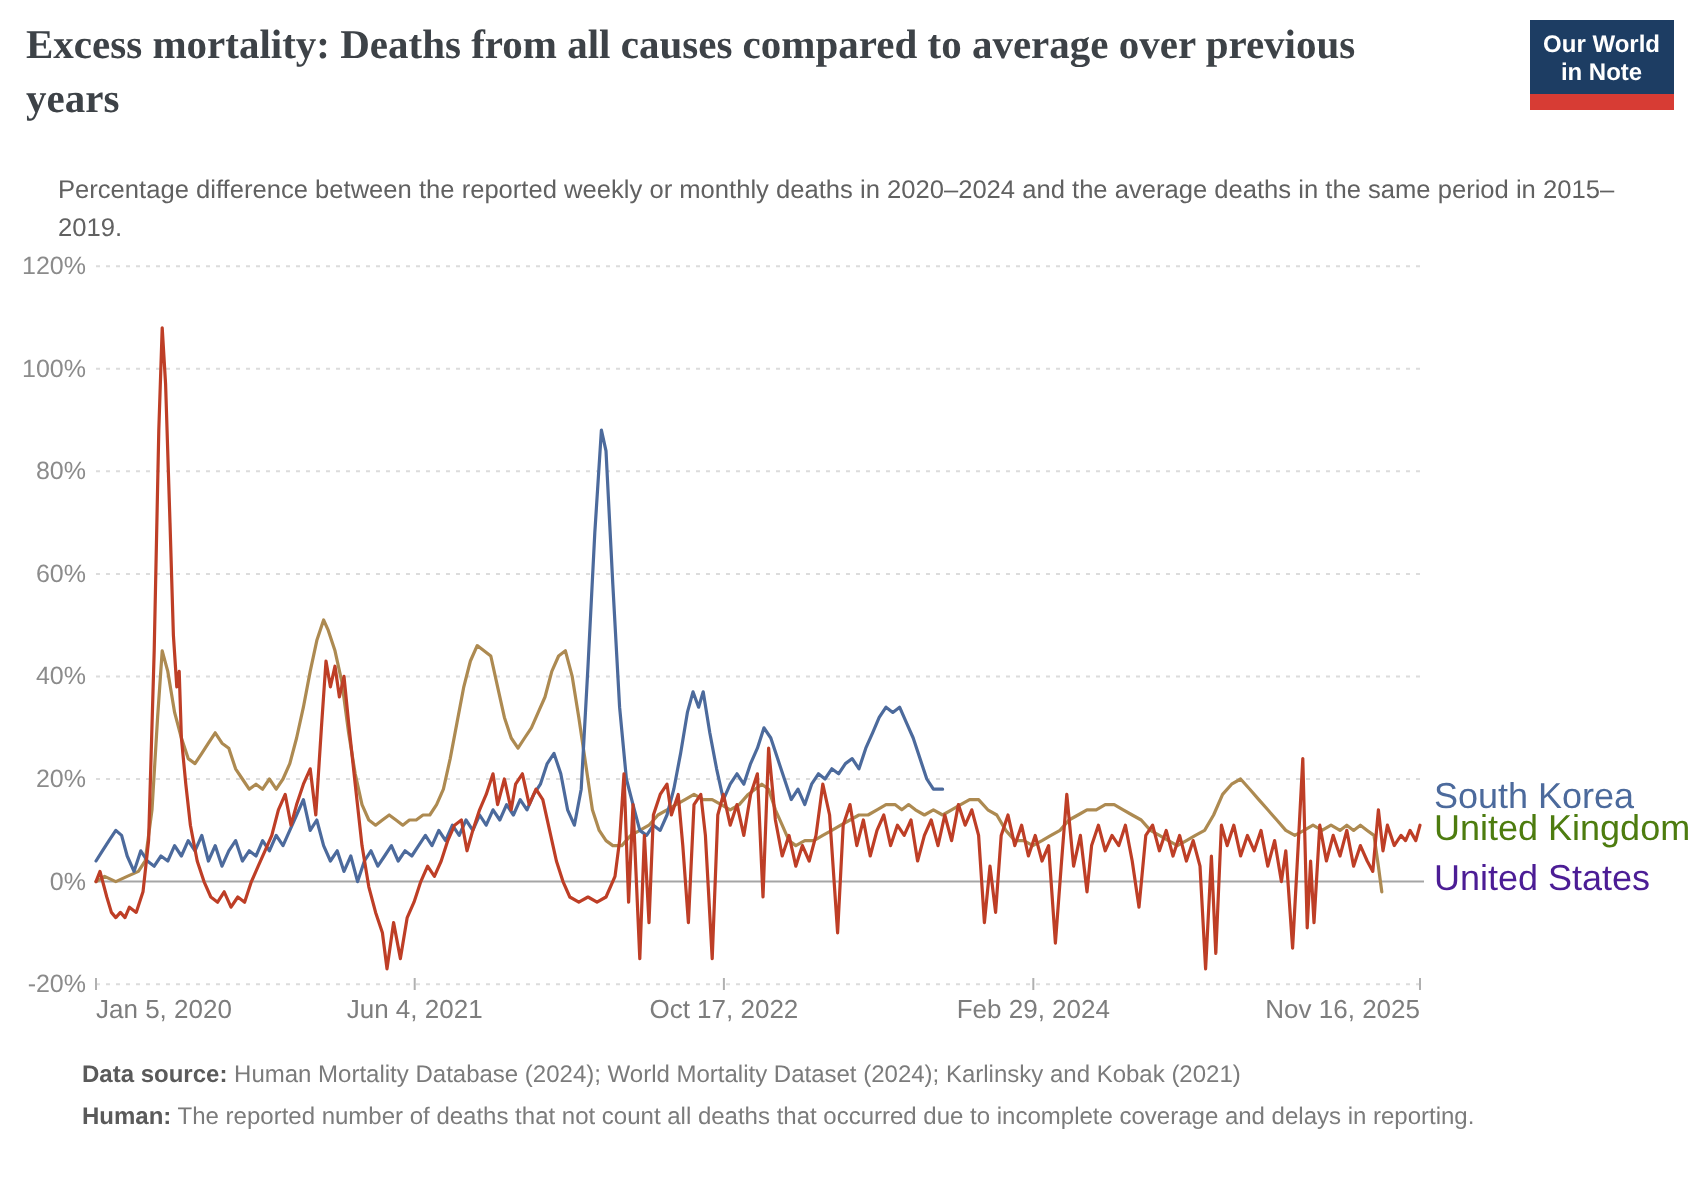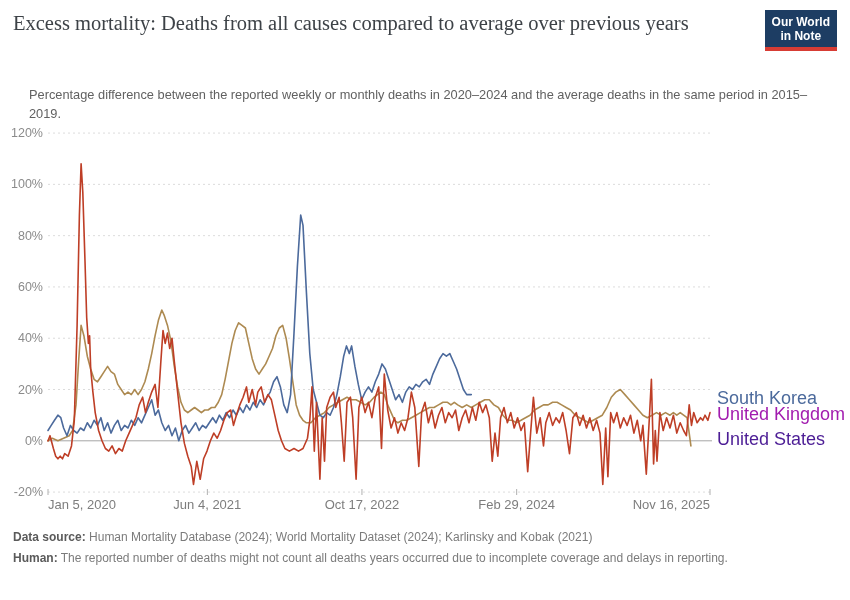--- a/index.html
+++ b/index.html
@@ -1,31 +1,31 @@
 <!DOCTYPE html>
 <html><head>
 <meta charset="utf-8">
 <style>
   html,body{margin:0;padding:0;background:#fff;}
   body{width:850px;height:600px;position:relative;overflow:hidden;
        font-family:"Liberation Sans",sans-serif;}
   .page{position:absolute;inset:0;background:#fff;}
   .title{position:absolute;left:13px;top:10px;width:715px;margin:0;
-         font-family:"Liberation Serif",serif;font-weight:400;
+         font-family:"Liberation Serif",serif;font-weight:700;
          font-size:20.5px;line-height:1.32;color:#3d4247;}
   .logo{position:absolute;top:10px;right:13px;background:#1d3d63;color:#fff;
         font-size:12px;font-weight:700;line-height:1.2;text-align:center;
-        padding:5px 7px 3px 7px;border-bottom:4px solid #c2410c;}
+        padding:5px 7px 3px 7px;border-bottom:8px solid #c2410c;}
   .subtitle{position:absolute;left:13px;top:69px;width:808px;margin:16px;
             font-size:12.8px;line-height:1.5;color:#616161;}
   #chart-svg{position:absolute;left:0;top:0;}
   .legend-item{position:absolute;left:717px;font-size:18px;white-space:nowrap;cursor:pointer;}
   .fline{position:absolute;left:13px;width:820px;font-size:12px;color:#7b7b7b;line-height:1.4;}
   .f1{top:529px}.f2{top:550px}.f3{top:570px}
-  .b{font-weight:700;color:#5a5a5a;}
+  .b{font-weight:700;color:#5a5a5a;margin-left:28px;}
   .url{color:#7b7b7b;text-decoration:none;}
 </style>
 </head>
 <body>
 
 <div class="page">
 
   <h1 class="title">Excess mortality: Deaths from all causes compared to average over previous years</h1>
 
   <div class="logo" style="background: rgb(29, 61, 99); border-bottom-color: rgb(215, 60, 52);">
@@ -62,24 +62,24 @@
       <text x="516.6625725008569" y="509" text-anchor="middle" font-size="13" fill="#7d7d7d" font-family="&quot;Liberation Sans&quot;,sans-serif">Feb 29, 2024</text>
       <line x1="710" x2="710" y1="489" y2="495" stroke="#b0b0b0" stroke-width="1"></line>
       <text x="710" y="509" text-anchor="end" font-size="13" fill="#7d7d7d" font-family="&quot;Liberation Sans&quot;,sans-serif">Nov 16, 2025</text>
       <path d="M48.0 440.8L52.3 438.2L57.9 440.8L63.6 438.2L69.2 435.7L72.6 430.5L76.0 404.9L78.8 358.7L81.1 325.4L83.9 335.7L87.3 356.2L90.7 369.0L94.1 379.3L97.5 381.8L100.9 376.7L104.2 371.6L107.6 366.4L111.0 371.6L114.4 374.1L117.8 384.4L121.2 389.5L124.6 394.6L128.0 392.1L131.3 394.6L134.7 389.5L138.1 394.6L141.5 389.5L144.9 381.8L148.3 369.0L151.7 353.6L155.1 335.7L158.4 320.3L161.8 310.0L164.1 315.1L167.5 325.4L170.9 340.8L174.3 366.4L177.6 386.9L181.0 402.3L184.4 410.0L187.8 412.6L191.2 410.0L194.6 407.5L198.0 410.0L201.4 412.6L204.7 410.0L208.1 410.0L211.5 407.5L214.9 407.5L218.3 402.3L221.7 394.6L225.1 379.3L228.5 361.3L231.9 343.4L235.2 330.5L238.6 322.8L242.0 325.4L245.4 328.0L248.8 343.4L252.2 358.7L255.6 369.0L259.0 374.1L262.3 369.0L265.7 363.9L269.1 356.2L272.5 348.5L275.9 335.7L279.3 328.0L282.7 325.4L286.1 338.2L289.4 358.7L292.8 381.8L296.2 404.9L299.6 415.2L303.0 420.3L306.4 422.8L310.9 422.8L315.4 417.7L319.9 415.2L324.5 412.6L329.0 407.5L333.5 404.9L338.0 402.3L342.5 399.8L347.0 397.2L351.6 399.8L356.1 399.8L360.6 402.3L365.1 404.9L369.6 402.3L374.1 397.2L377.5 394.6L380.9 392.1L384.3 394.6L387.7 404.9L391.1 412.6L394.5 420.3L397.9 422.8L402.4 420.3L406.9 420.3L411.4 417.7L415.9 415.2L420.4 412.6L425.0 410.0L429.5 407.5L434.0 407.5L438.5 404.9L443.0 402.3L447.5 402.3L450.9 404.9L454.3 402.3L457.7 404.9L462.2 407.5L466.7 404.9L471.3 407.5L475.8 404.9L480.3 402.3L484.8 399.8L489.3 399.8L493.9 404.9L498.4 407.5L502.9 415.2L507.4 420.3L511.9 420.3L516.4 422.8L521.0 420.3L525.5 417.7L530.0 415.2L534.5 410.0L539.0 407.5L543.5 404.9L548.1 404.9L552.6 402.3L557.1 402.3L561.6 404.9L566.1 407.5L570.6 410.0L575.2 415.2L579.7 417.7L584.2 420.3L588.7 422.8L593.2 420.3L597.7 417.7L602.3 415.2L606.8 407.5L611.3 397.2L615.8 392.1L620.3 389.5L624.9 394.6L629.4 399.8L633.9 404.9L638.4 410.0L642.9 415.2L647.4 417.7L652.0 415.2L656.5 412.6L661.0 415.2L665.5 412.6L670.0 415.2L673.4 412.6L676.8 415.2L680.2 412.6L683.6 415.2L687.0 417.7L689.2 433.1L690.9 445.9" fill="none" stroke="#AD8A51" stroke-width="1.6" stroke-linejoin="round" stroke-linecap="round"></path>
       <path d="M48.0 430.5L51.2 425.4L54.5 420.3L57.9 415.2L60.8 417.7L63.6 428.0L67.0 435.7L70.4 425.4L73.7 430.5L77.1 433.1L80.5 428.0L83.9 430.5L87.3 422.8L90.7 428.0L94.1 420.3L97.5 425.4L100.9 417.7L104.2 430.5L107.6 422.8L111.0 433.1L114.4 425.4L117.8 420.3L121.2 430.5L124.6 425.4L128.0 428.0L131.3 420.3L134.7 425.4L138.1 417.7L141.5 422.8L144.9 415.2L148.3 407.5L151.7 399.8L155.1 415.2L158.4 410.0L161.8 422.8L165.2 430.5L168.6 425.4L172.0 435.7L175.4 428.0L178.8 440.8L182.2 430.5L185.5 425.4L188.9 433.1L192.3 428.0L195.7 422.8L199.1 430.5L202.5 425.4L205.9 428.0L209.3 422.8L212.7 417.7L216.0 422.8L219.4 415.2L222.8 420.3L226.2 412.6L229.6 417.7L233.0 410.0L236.4 415.2L239.8 407.5L243.1 412.6L246.5 404.9L249.9 410.0L253.3 402.3L256.7 407.5L260.1 399.8L263.5 404.9L266.9 397.2L270.2 392.1L273.6 381.8L277.0 376.7L280.4 386.9L283.8 404.9L287.2 412.6L290.6 394.6L294.0 333.1L297.4 266.4L300.7 215.1L303.0 225.4L306.4 292.1L309.8 353.6L313.2 389.5L316.5 402.3L319.9 415.2L323.3 417.7L326.7 412.6L330.1 415.2L333.5 407.5L336.9 394.6L340.3 376.7L343.7 356.2L346.5 345.9L349.3 353.6L351.6 345.9L354.9 366.4L358.3 384.4L361.7 399.8L365.1 392.1L368.5 386.9L371.9 392.1L375.3 381.8L378.7 374.1L382.0 363.9L385.4 369.0L388.8 379.3L392.2 389.5L395.6 399.8L399.0 394.6L402.4 402.3L405.8 392.1L409.2 386.9L412.5 389.5L415.9 384.4L419.3 386.9L422.7 381.8L426.1 379.3L429.5 384.4L432.9 374.1L436.3 366.4L439.6 358.7L443.0 353.6L446.4 356.2L449.8 353.6L453.2 361.3L456.6 369.0L460.0 379.3L463.4 389.5L466.7 394.6L471.3 394.6" fill="none" stroke="#4C6A9C" stroke-width="1.6" stroke-linejoin="round" stroke-linecap="round"></path>
       <path d="M48.0 440.8L50.0 435.7L53.4 448.5L55.7 456.2L57.9 458.8L60.2 456.2L62.5 458.8L64.7 453.6L68.1 456.2L71.5 445.9L74.3 420.3L77.1 325.4L79.4 215.1L81.1 163.9L82.8 192.1L85.0 261.3L86.7 317.7L88.4 343.4L89.6 335.7L90.7 369.0L92.9 392.1L95.2 412.6L98.6 430.5L102.0 440.8L105.4 448.5L108.8 451.1L112.1 445.9L115.5 453.6L118.9 448.5L122.3 451.1L125.7 440.8L129.1 433.1L132.5 425.4L135.9 417.7L139.2 404.9L142.6 397.2L145.5 412.6L148.3 402.3L151.7 392.1L155.1 384.4L157.9 407.5L160.7 363.9L163.0 330.5L165.2 343.4L167.5 333.1L169.7 348.5L172.0 338.2L174.3 361.3L177.6 392.1L181.0 422.8L184.4 443.4L187.8 456.2L191.2 466.4L193.5 484.4L196.8 461.3L200.2 479.3L203.6 458.8L207.0 451.1L210.4 440.8L213.8 433.1L217.2 438.2L220.6 430.5L223.9 420.3L227.3 412.6L230.7 410.0L233.5 425.4L236.4 415.2L239.8 404.9L243.1 397.2L246.5 386.9L248.8 402.3L252.2 389.5L255.6 404.9L257.8 392.1L261.2 386.9L264.6 402.3L268.0 394.6L271.4 399.8L274.8 415.2L278.2 430.5L281.5 440.8L284.9 448.5L289.4 451.1L294.0 448.5L298.5 451.1L303.0 448.5L307.5 438.2L309.8 420.3L312.0 386.9L314.3 451.1L316.5 402.3L319.9 479.3L322.2 417.7L324.5 461.3L326.7 407.5L330.1 397.2L333.5 392.1L335.7 407.5L339.1 397.2L341.4 422.8L344.2 461.3L347.0 402.3L350.4 397.2L352.7 417.7L356.1 479.3L358.9 407.5L361.7 397.2L365.1 412.6L368.5 402.3L371.9 417.7L375.3 397.2L378.7 386.9L381.5 448.5L384.3 374.1L387.7 410.0L391.1 428.0L394.5 417.7L397.9 433.1L401.2 422.8L404.6 430.5L408.0 417.7L411.4 392.1L414.8 407.5L418.8 466.4L421.6 412.6L425.0 402.3L428.4 422.8L431.7 410.0L435.1 428.0L438.5 415.2L441.9 407.5L445.3 422.8L448.7 412.6L452.1 417.7L455.5 410.0L458.8 430.5L462.2 417.7L465.6 410.0L469.0 422.8L472.4 407.5L475.8 420.3L479.2 402.3L482.6 412.6L485.9 404.9L489.3 417.7L492.2 461.3L495.0 433.1L497.8 456.2L500.6 417.7L504.0 407.5L507.4 422.8L510.8 412.6L514.2 428.0L517.6 417.7L521.0 430.5L524.3 422.8L527.7 471.6L530.6 433.1L533.4 397.2L536.8 433.1L540.2 417.7L543.5 445.9L545.8 422.8L549.2 412.6L552.6 425.4L556.0 417.7L559.4 422.8L562.7 412.6L566.1 430.5L569.5 453.6L572.9 417.7L576.3 412.6L579.7 425.4L583.1 415.2L586.5 428.0L589.8 417.7L593.2 430.5L596.6 420.3L600.0 433.1L602.8 484.4L605.7 428.0L607.9 476.7L610.7 412.6L613.6 422.8L616.9 412.6L620.3 428.0L623.7 417.7L627.1 425.4L630.5 415.2L633.9 433.1L637.3 420.3L640.7 440.8L642.9 425.4L646.3 474.1L649.1 422.8L651.4 379.3L653.6 463.9L655.3 430.5L657.0 461.3L659.9 412.6L663.2 430.5L666.6 417.7L670.0 428.0L673.4 415.2L676.8 433.1L680.2 422.8L683.6 430.5L686.4 435.7L689.2 404.9L691.5 425.4L693.7 412.6L697.1 422.8L700.5 417.7L702.8 420.3L705.0 415.2L707.9 420.3L710.0 412.6" fill="none" stroke="#BE3E26" stroke-width="1.6" stroke-linejoin="round" stroke-linecap="round"></path>
     </svg>
 
   <div id="legend-box">
       <div class="legend-item" style="top: 388px; color: rgb(76, 106, 156);">South Korea</div>
-      <div class="legend-item" style="top: 404px; color: #a21caf;">United Kingdom</div>
+      <div class="legend-item" style="top: 404px; color: #4d7c0f;">United Kingdom</div>
       <div class="legend-item" style="top: 429px; color: #4c1d95;">United States</div>
     </div>
 
   <div class="fline f1">
     <span class="b">Data source:</span><span> Human Mortality Database (2024); World Mortality Dataset (2024); Karlinsky and Kobak (2021)</span>
   </div>
   <div class="fline f2">
-    <span class="b">Human:</span><span> The reported number of deaths might not count all deaths years occurred due to incomplete coverage and delays in reporting.</span>
+    <span class="b">Human:</span><span> The reported number of deaths that not count all deaths that occurred due to incomplete coverage and delays in reporting.</span>
   </div>
 
 </div>
 
 </body></html>

